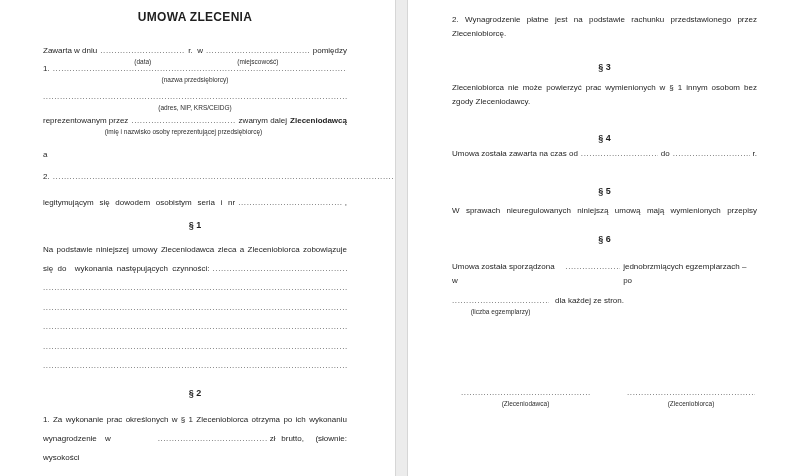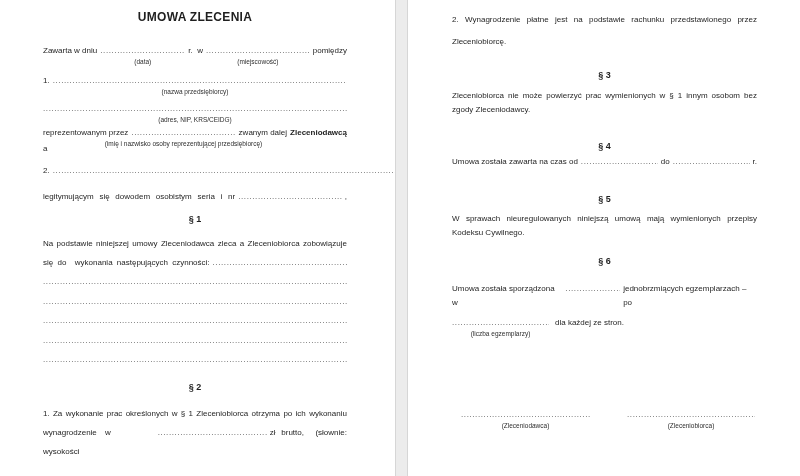--- a/index.html
+++ b/index.html
@@ -36,21 +36,21 @@
   .sig-row{display:flex;padding-left:9px;column-gap:37px;}
   .sig-cell{position:relative;display:flex;align-items:baseline;line-height:14px;}
 </style>
 </head>
 <body>
 
 <div class="page page-1">
 
   <div class="doc-title" style="margin-bottom:20px">UMOWA ZLECENIA</div>
 
-  <div class="line flex" style="margin-bottom:16px">
+  <div class="line flex" style="margin-bottom:4px">
     <span>Zawarta w dniu</span>
     <span class="cell" style="width:85px">
       <span class="blank">................................................................................................................................................................................................................................................................................................................................................................................................................</span>
       <span class="sublabel">(data)</span>
     </span>
     <span class="pre">r.  w</span>
     <span class="cell grow">
       <span class="blank">................................................................................................................................................................................................................................................................................................................................................................................................................</span>
       <span class="sublabel">(miejscowość)</span>
     </span>
@@ -61,21 +61,21 @@
     <span>1.</span>
     <span class="blank grow">................................................................................................................................................................................................................................................................................................................................................................................................................</span>
     <span class="sublabel">(nazwa przedsiębiorcy)</span>
   </div>
 
   <div class="line flex" style="margin-bottom:10px">
     <span class="blank grow">................................................................................................................................................................................................................................................................................................................................................................................................................</span>
     <span class="sublabel">(adres, NIP, KRS/CEIDG)</span>
   </div>
 
-  <div class="line flex" style="margin-bottom:2px">
+  <div class="line flex" style="margin-bottom:20px">
     <span>reprezentowanym przez</span>
     <span class="cell grow">
       <span class="blank">................................................................................................................................................................................................................................................................................................................................................................................................................</span>
       <span class="sublabel">(imię i nazwisko osoby reprezentującej przedsiębiorcę)</span>
     </span>
     <span>zwanym dalej</span>
     <span class="bold">Zleceniodawcą</span>
   </div>
 
   <div class="line" style="margin-bottom:8px">a</div>
@@ -167,21 +167,21 @@
       <span>2.</span>
       <span>Wynagrodzenie</span>
       <span>płatne</span>
       <span>jest</span>
       <span>na</span>
       <span>podstawie</span>
       <span>rachunku</span>
       <span>przedstawionego</span>
       <span>przez</span>
     </div>
-  <div class="line" style="margin-top:8px">Zleceniobiorcę.</div>
+  <div class="line" style="">Zleceniobiorcę.</div>
 
   <div class="heading" style="margin-top:19px">§ 3</div>
   <div class="line jwords flexline" style="margin-top:7px">
       <span>Zleceniobiorca</span>
       <span>nie</span>
       <span>może</span>
       <span>powierzyć</span>
       <span>prac</span>
       <span>wymienionych</span>
       <span>w</span>
@@ -206,21 +206,20 @@
   <div class="line jwords flexline" style="margin-top:6px">
       <span>W</span>
       <span>sprawach</span>
       <span>nieuregulowanych</span>
       <span>niniejszą</span>
       <span>umową</span>
       <span>mają</span>
       <span>wymienionych</span>
       <span>przepisy</span>
     </div>
-  <div class="line">Kodeksu Cywilnego.</div>
 
   <div class="heading" style="margin-top:14px">§ 6</div>
   <div class="line flex between" style="margin-top:14px">
     <span>Umowa została sporządzona w</span>
     <span class="blank" style="width:55px">................................................................................................................................................................................................................................................................................................................................................................................................................</span>
     <span>jednobrzmiących egzemplarzach – po</span>
   </div>
   <div class="line flex" style="margin-top:6px;column-gap:6px">
     <span class="cell" style="width:97px">
       <span class="blank">................................................................................................................................................................................................................................................................................................................................................................................................................</span>

